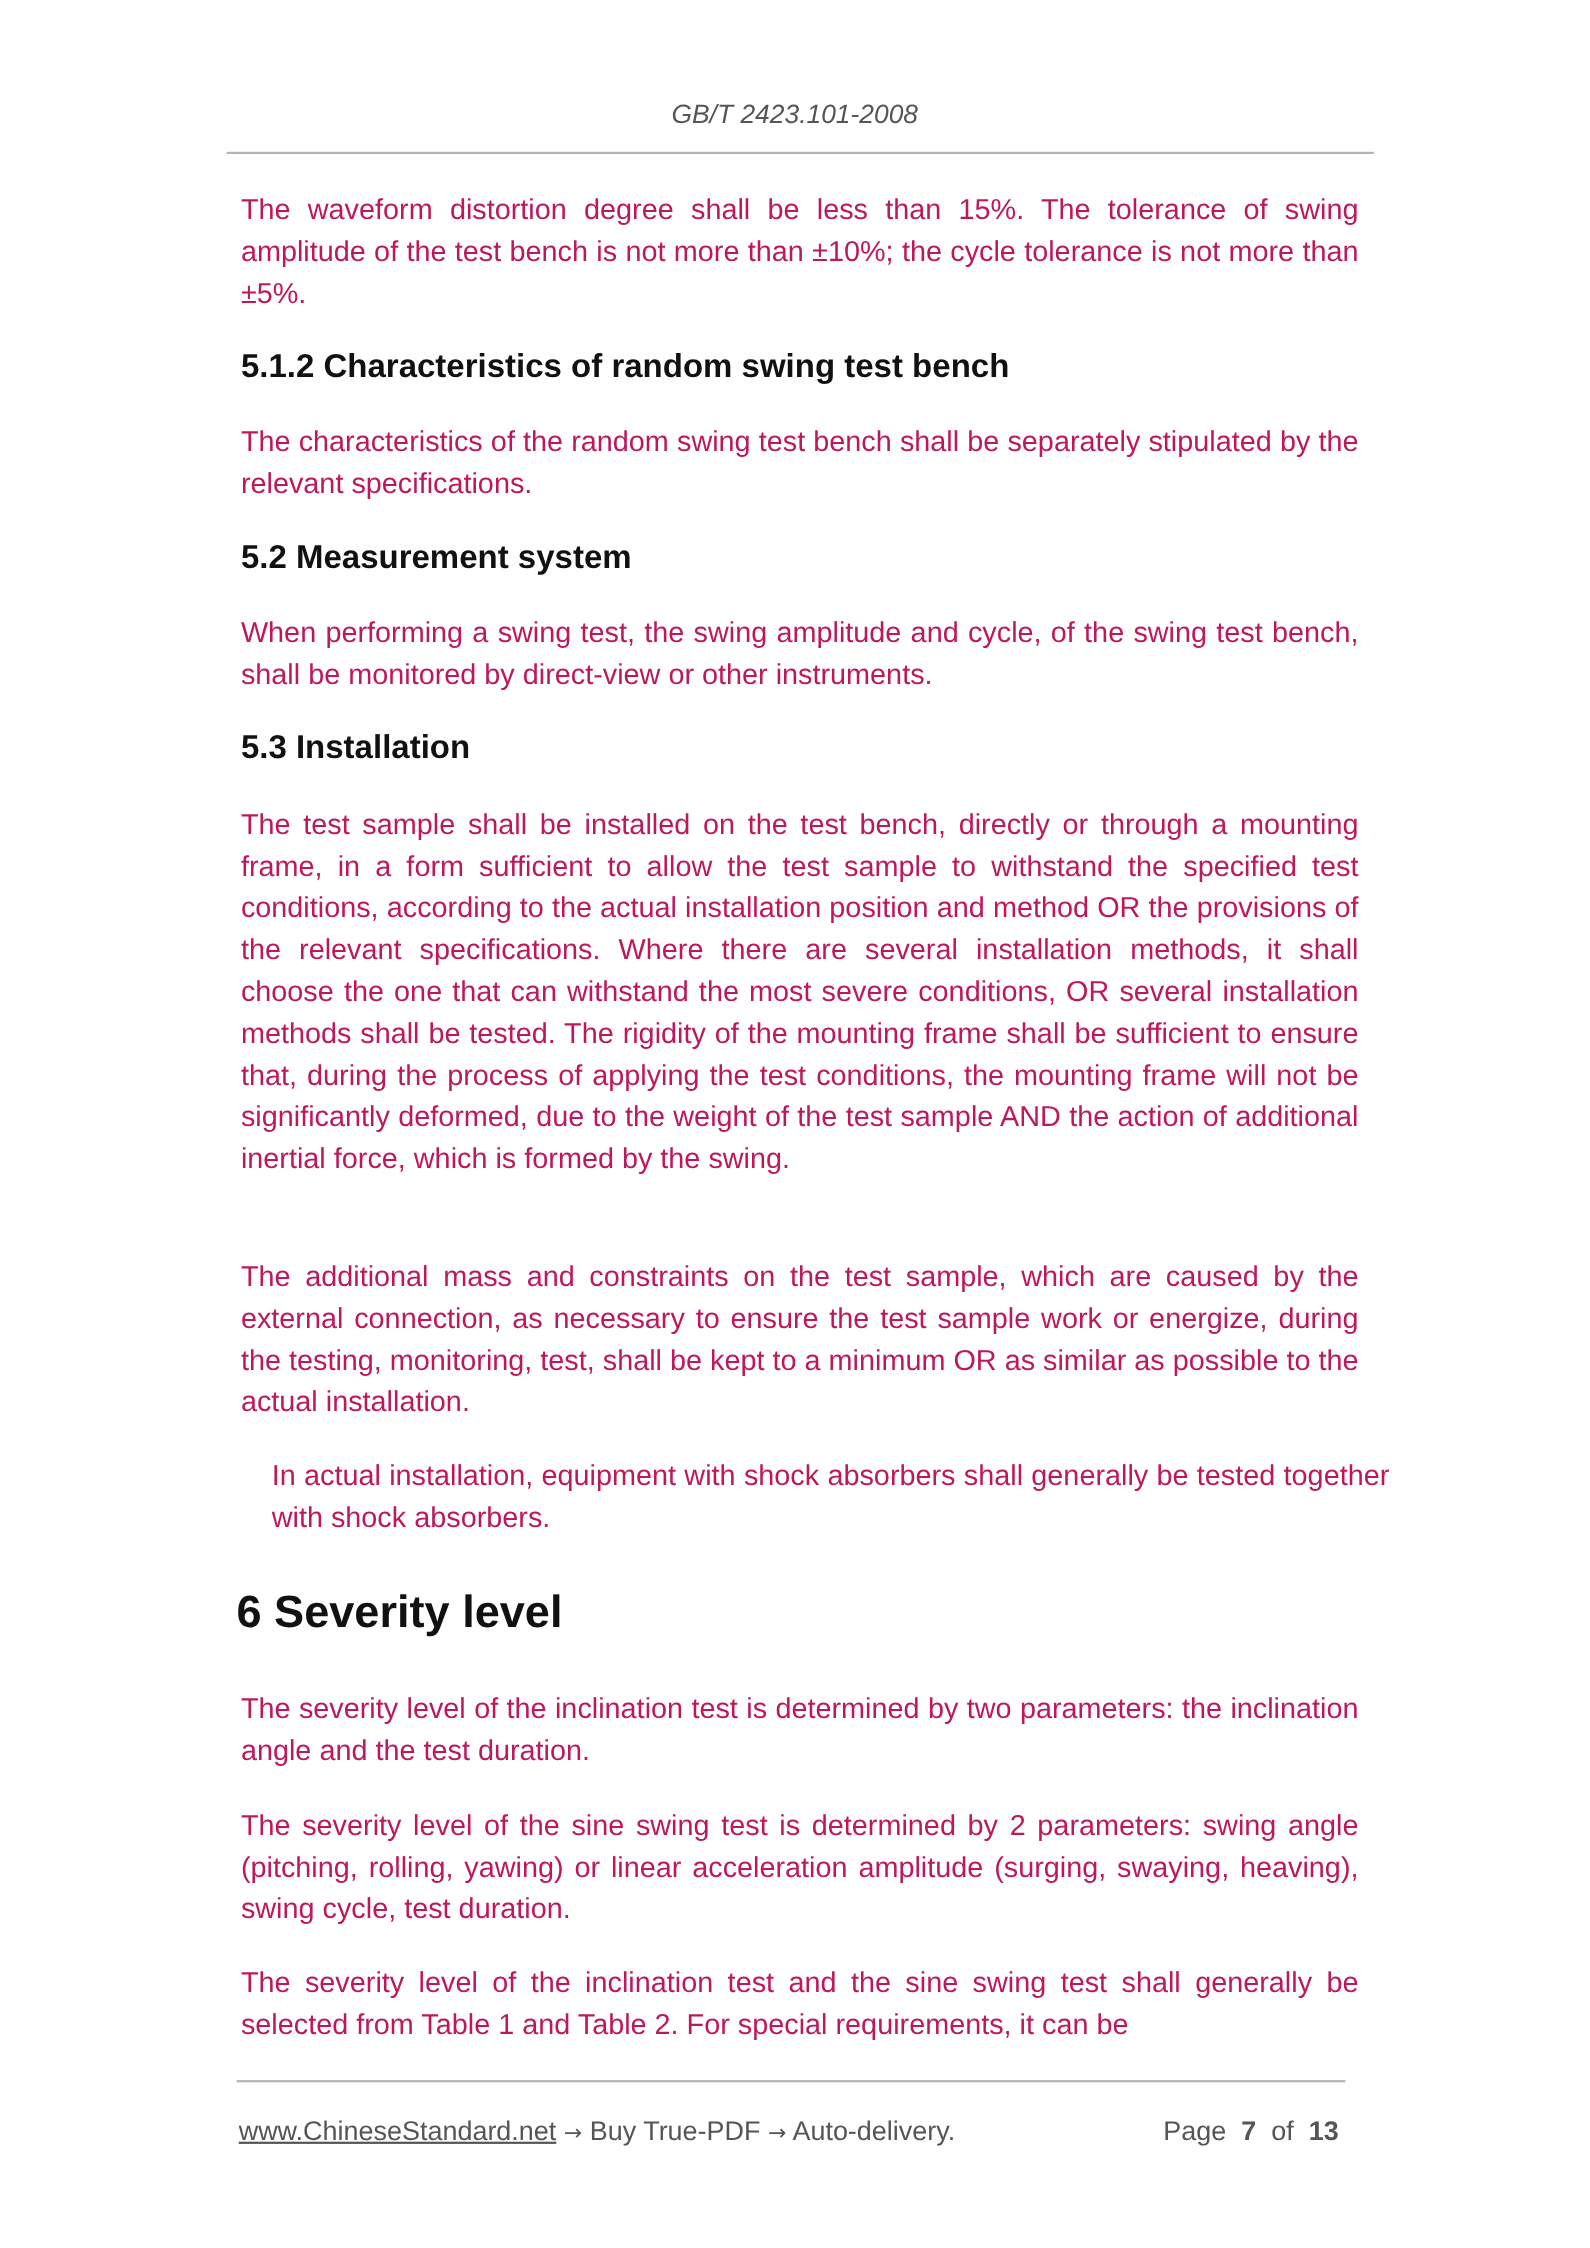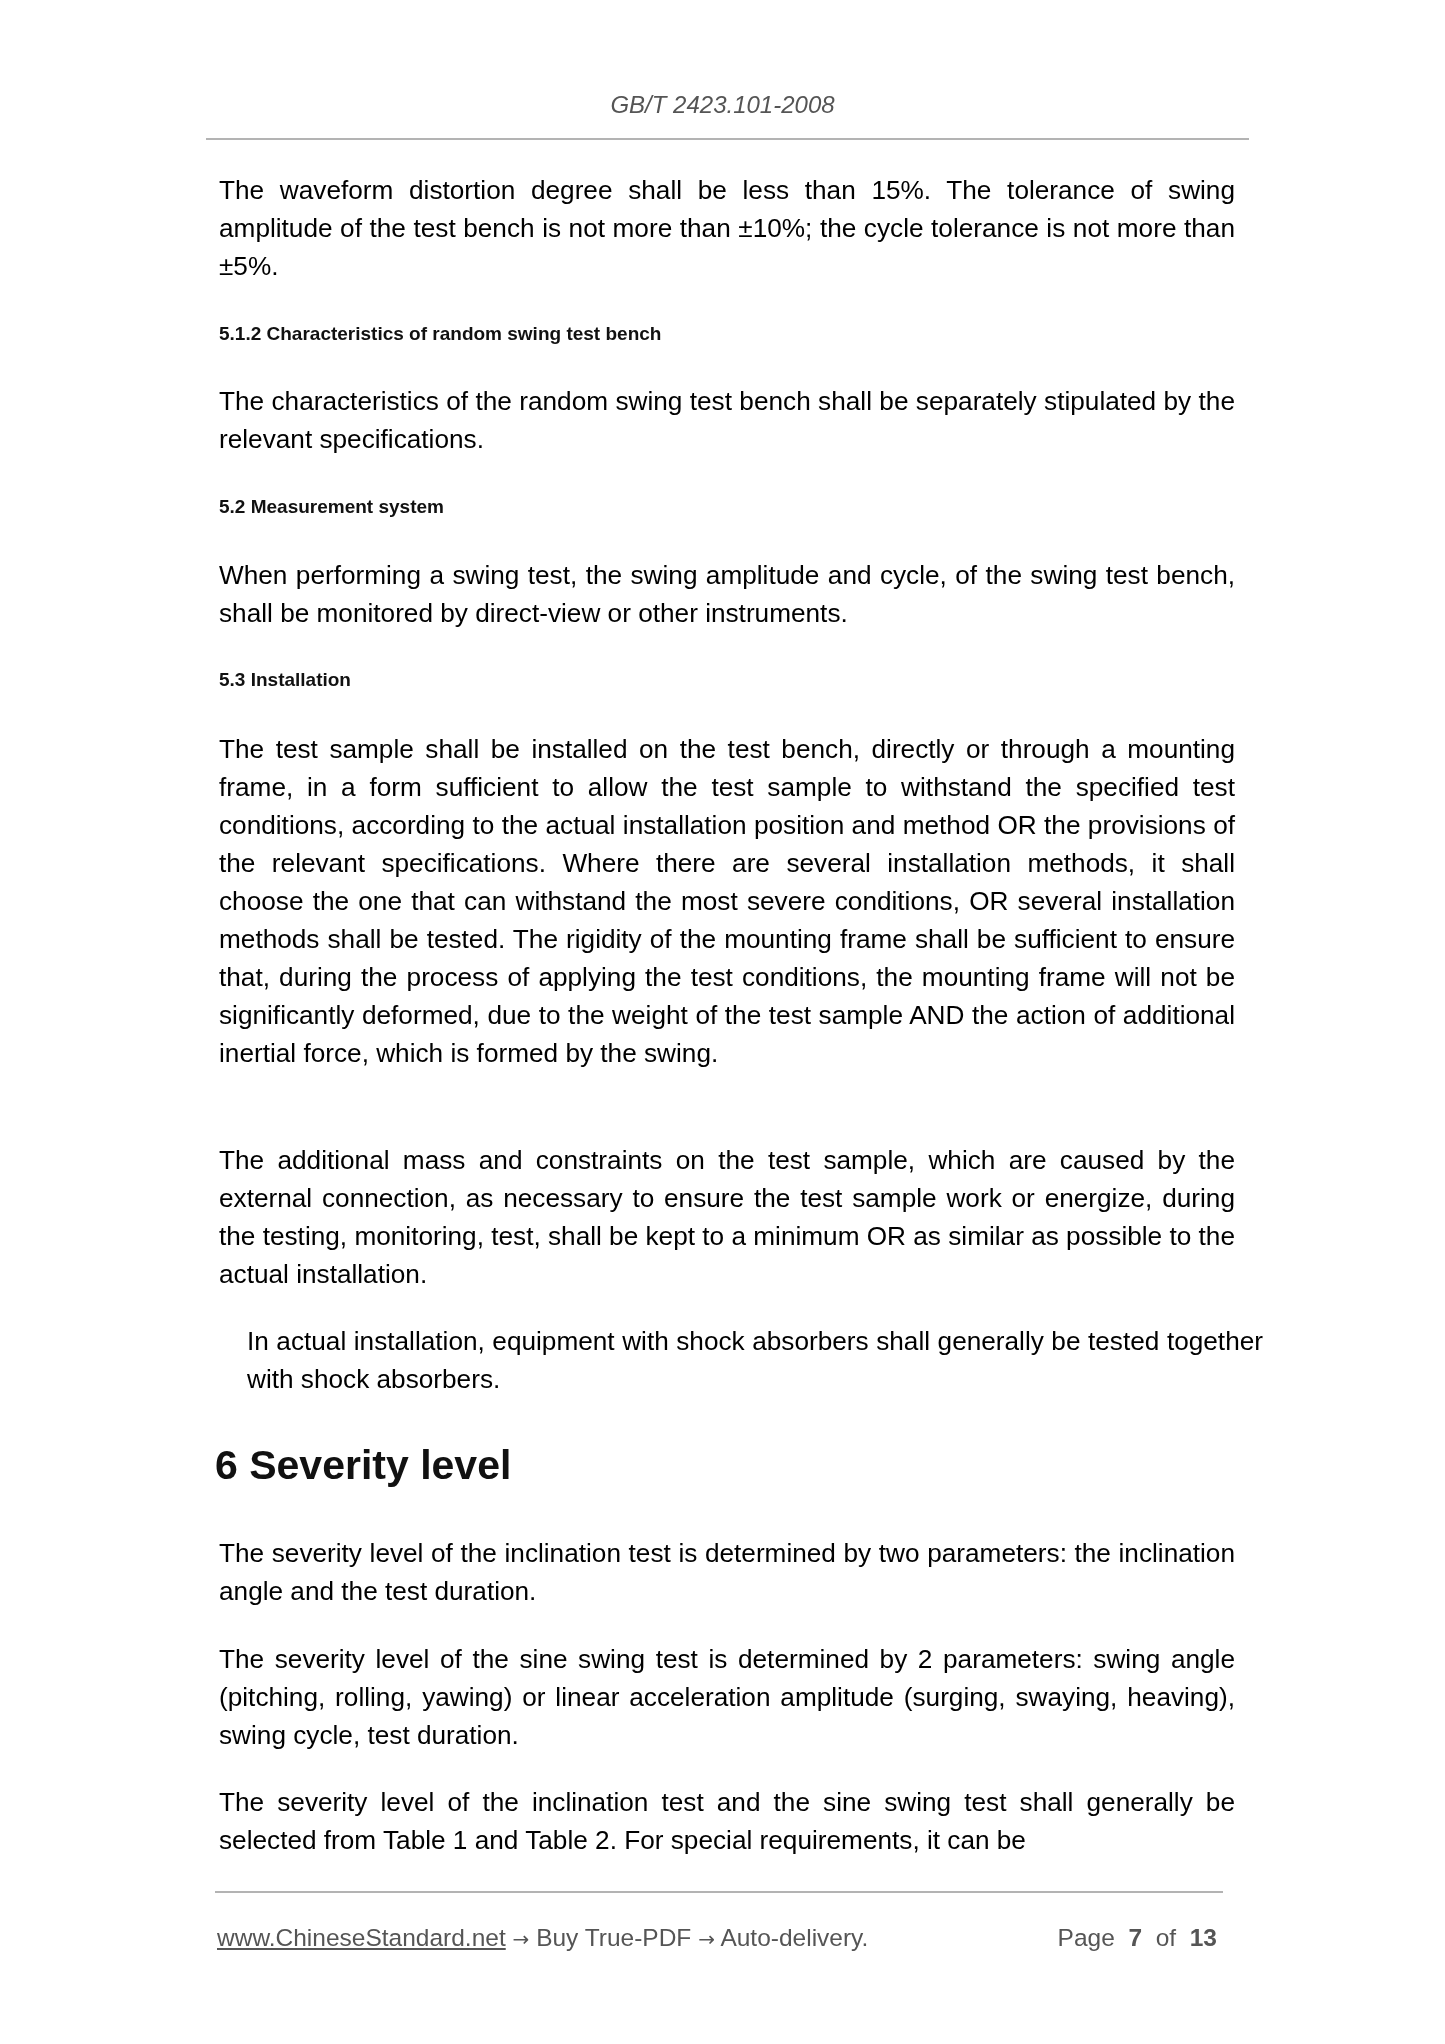--- a/index.html
+++ b/index.html
@@ -2,22 +2,22 @@
 <html><head>
 <meta charset="utf-8">
 <style>
   html, body { margin: 0; padding: 0; background: #ffffff; }
   body { width: 1445px; height: 2044px; position: relative; overflow: hidden;
          font-family: "Liberation Sans", sans-serif; color: #111111; }
   .header-text { position: absolute; left: 0; width: 1445px; top: 89px; text-align: center;
                  font-size: 24px; line-height: 32px; color: #555555; font-style: italic; }
   .rule { position: absolute; height: 2px; background: #b3b3b3; }
   .para { position: absolute; left: 219px; width: 1016px; font-size: 26.2px; line-height: 38px;
-          text-align: justify; margin: 0; color: #000000; }
-  .subhead { position: absolute; left: 219px; font-size: 19px; line-height: 38px; font-weight: bold; margin: 0; color: #111111; }
+          text-align: justify; margin: 0; color: #be185d; }
+  .subhead { position: absolute; left: 219px; font-size: 30px; line-height: 38px; font-weight: bold; margin: 0; color: #111111; }
   .h1 { position: absolute; left: 215px; font-size: 41px; line-height: 50px; font-weight: bold; margin: 0; color: #111111; }
   .footer { position: absolute; top: 1922px; left: 217px; width: 1000px; font-size: 24.5px; line-height: 32px; color: #555555; }
   .footer a { color: #555555; text-decoration: underline; }
   .page-num { position: absolute; right: 0; top: 0; }
   .page-num b { font-weight: bold; }
   .arrow { font-family: "DejaVu Sans", sans-serif; font-size: 20px; }
 </style>
 </head>
 <body>
 

